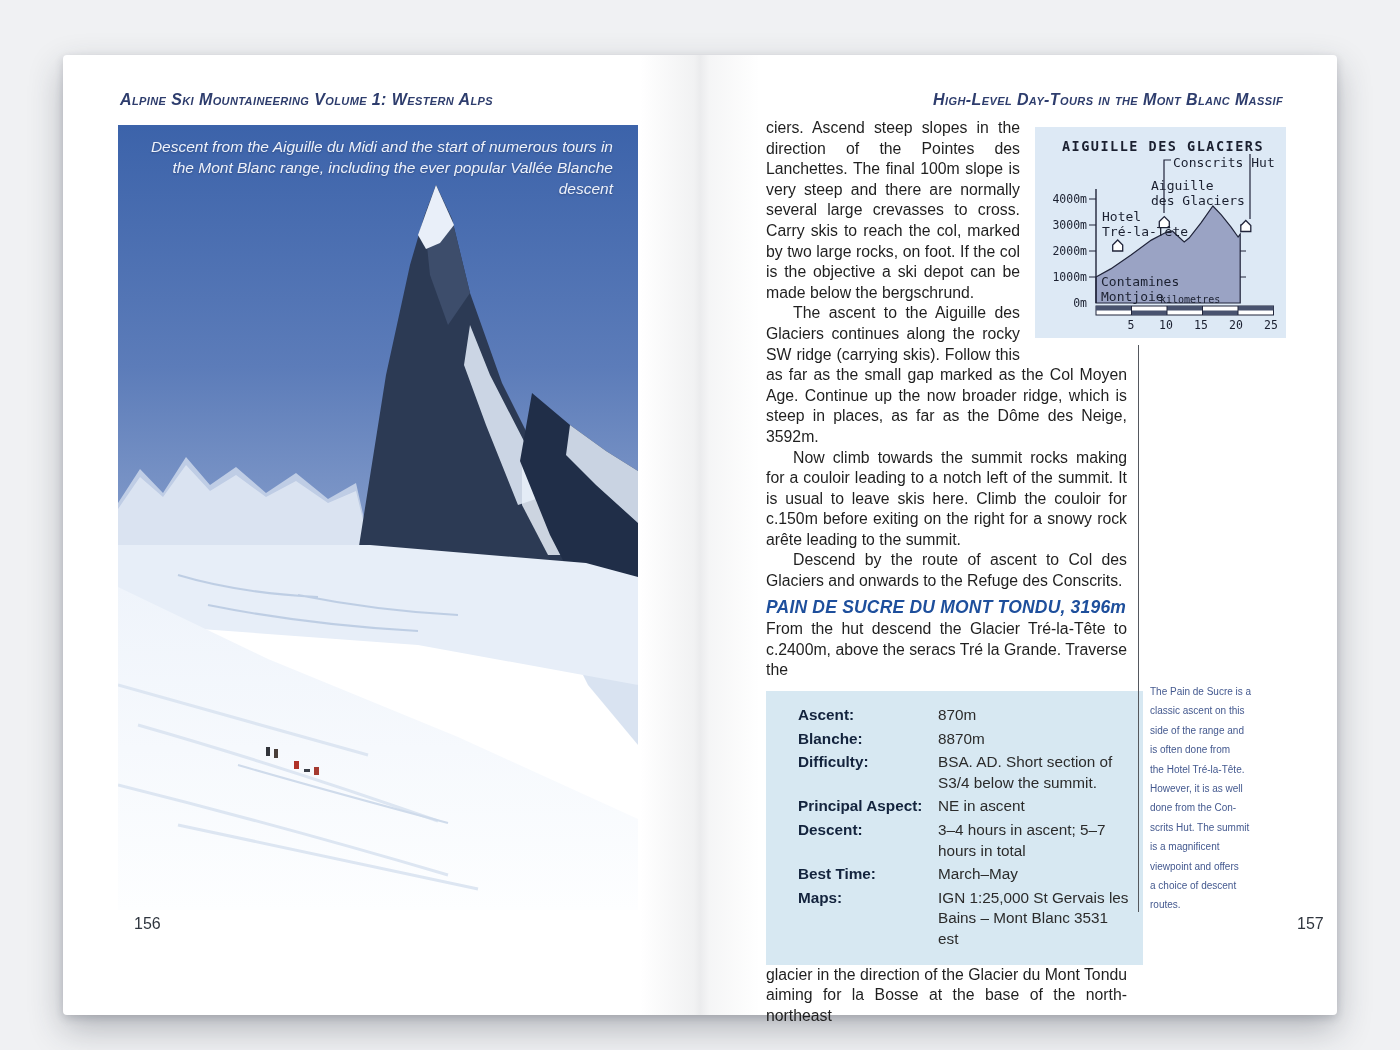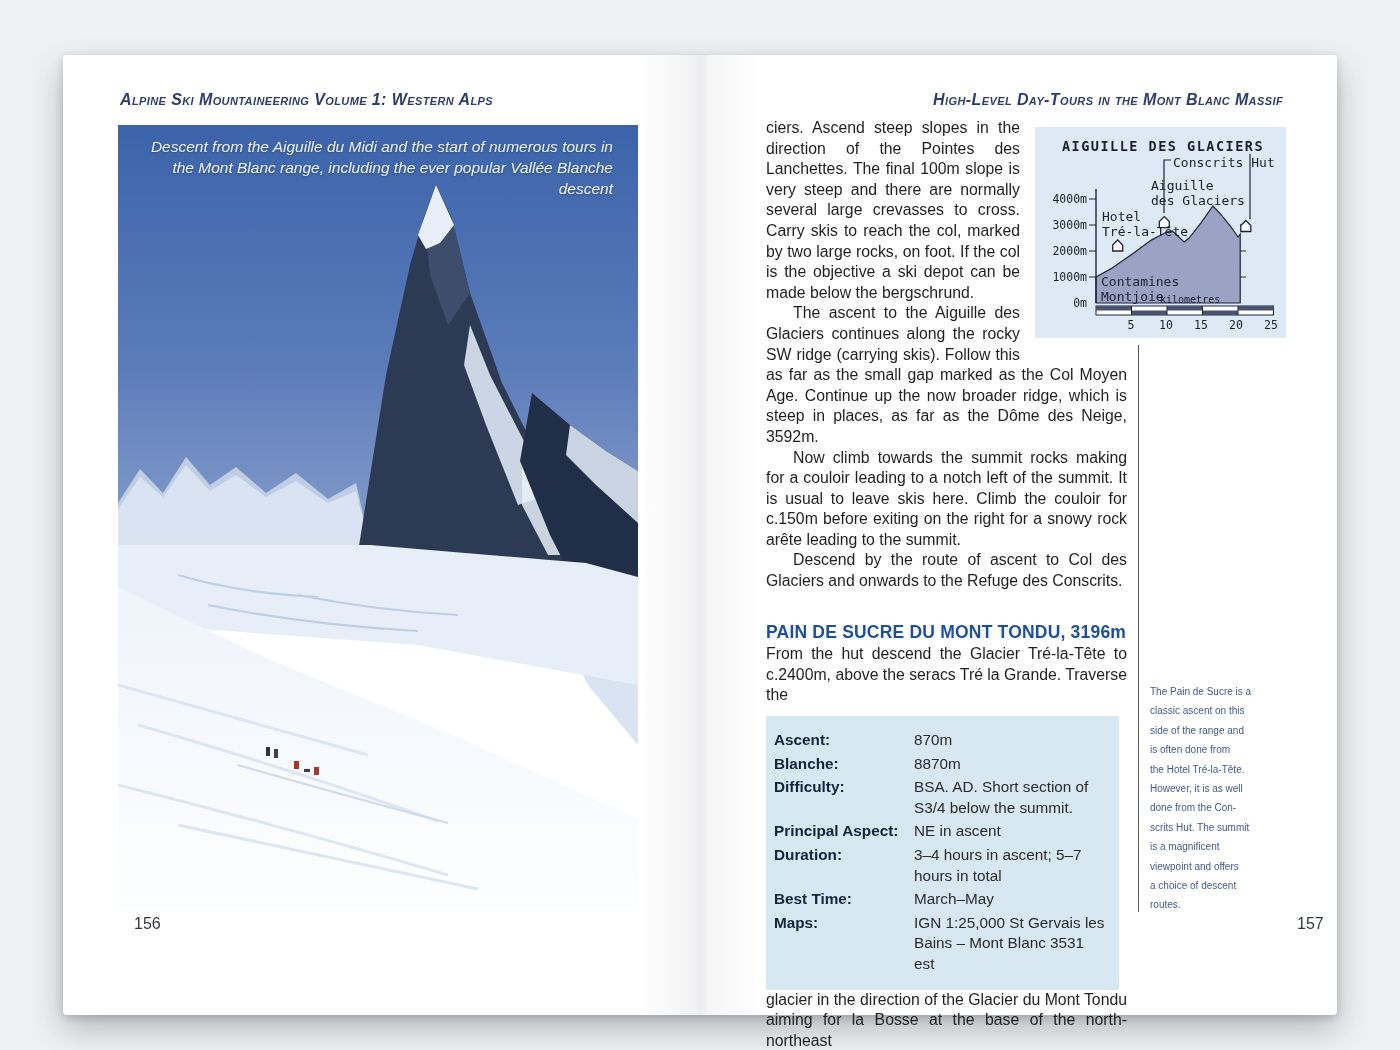--- a/index.html
+++ b/index.html
@@ -42,25 +42,25 @@
 
   
   .text-col{
     position:absolute;left:703px;top:63px;width:361px;
     font-size:15.8px;line-height:20.6px;text-align:justify;color:#1f1f1f;
   }
   .chart-spacer{float:right;width:107px;height:228px;}
   .text-col p{margin:0;}
   .text-col p.ind{text-indent:27px;}
   .section-heading{
-    margin:30px 0 2px 0;font-size:17.5px;font-weight:bold;color:#1e4f9c;
-    letter-spacing:.2px;text-align:left;
+    margin:5px 0 2px 0;font-size:17.5px;font-weight:bold;color:#1e4f9c;
+    letter-spacing:.2px;text-align:left;font-style:italic;
   }
   .info-table{
-    margin-top:10px;background:#d7e8f2;padding:11px 0 12px 8px;width:345px;
+    margin-top:10px;background:#d7e8f2;padding:11px 0 12px 32px;width:345px;
   }
   .info-row{display:flex;margin:3px 0;}
   .info-label{width:140px;flex:0 0 140px;font-weight:bold;color:#13233d;font-size:15.3px;line-height:20.6px;}
   .info-value{width:192px;color:#2b2b2b;font-size:15.3px;line-height:20.6px;text-align:left;}
   .closing{margin-top:15px;}
 
   .vrule{position:absolute;left:1075px;top:290px;width:1px;height:567px;background:#55585e;}
   .sidebar-note{
     position:absolute;left:1087px;top:627px;width:148px;
     font-size:10px;line-height:19.4px;color:#44598f;white-space:pre-line;text-align:left;
@@ -202,21 +202,21 @@
       </div>
       <div class="info-row">
         <div class="info-label">Difficulty:</div>
         <div class="info-value">BSA. AD. Short section of S3/4 below the summit.</div>
       </div>
       <div class="info-row">
         <div class="info-label">Principal Aspect:</div>
         <div class="info-value">NE in ascent</div>
       </div>
       <div class="info-row">
-        <div class="info-label">Duration:</div>
+        <div class="info-label">Descent:</div>
         <div class="info-value">3–4 hours in ascent; 5–7 hours in total</div>
       </div>
       <div class="info-row">
         <div class="info-label">Best Time:</div>
         <div class="info-value">March–May</div>
       </div>
       <div class="info-row">
         <div class="info-label">Maps:</div>
         <div class="info-value">IGN 1:25,000 St Gervais les Bains – Mont Blanc 3531 est</div>
       </div>

